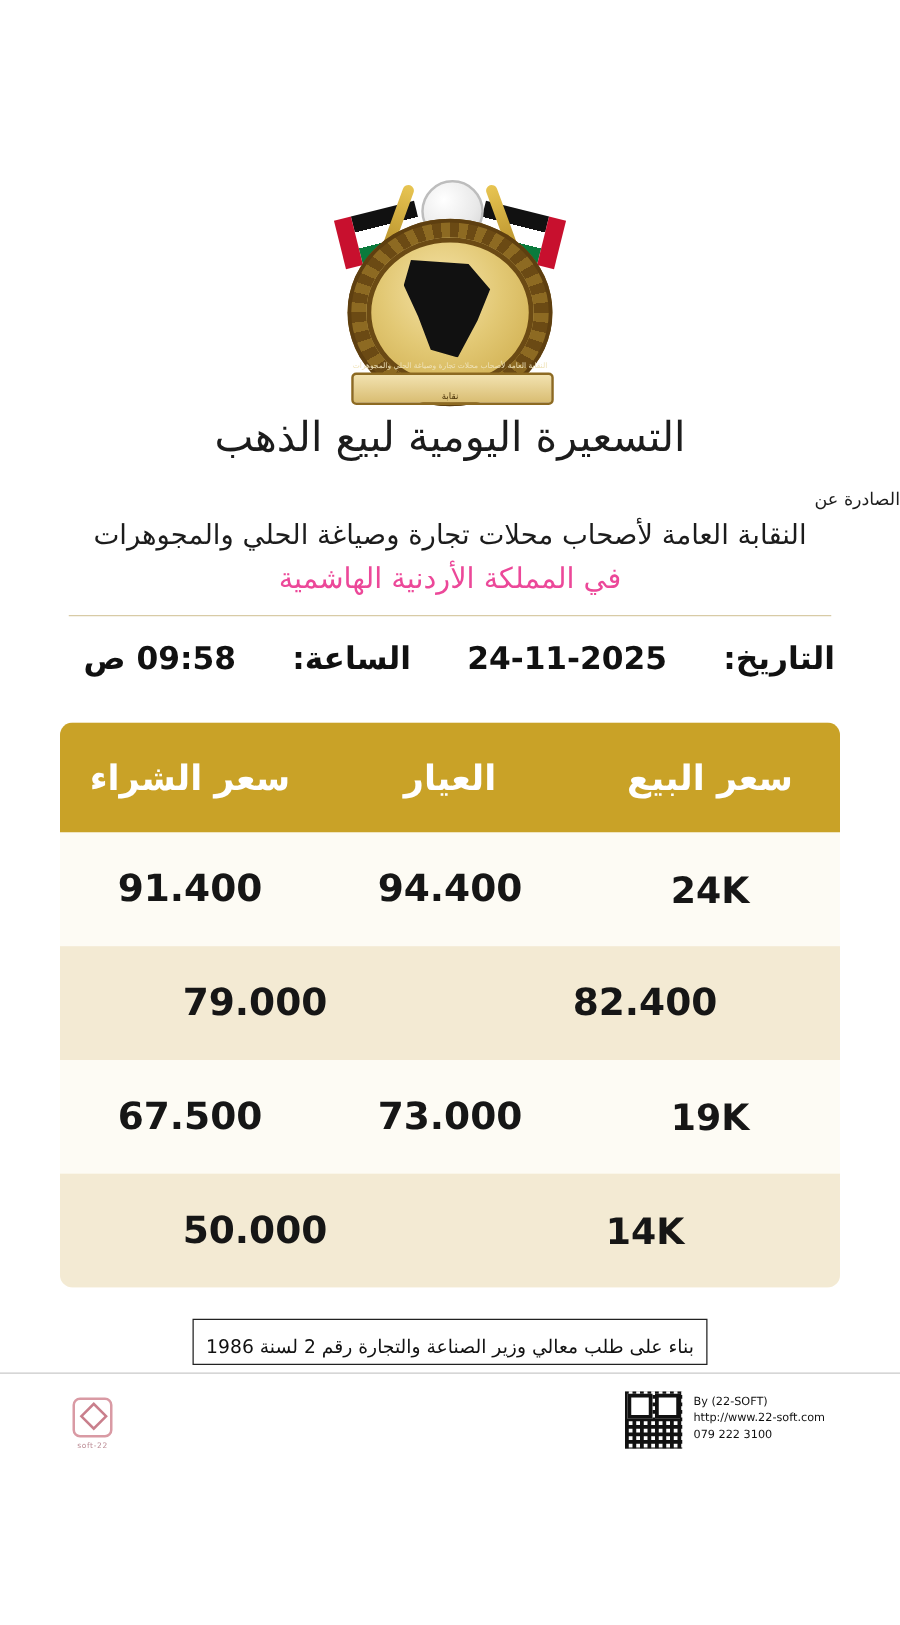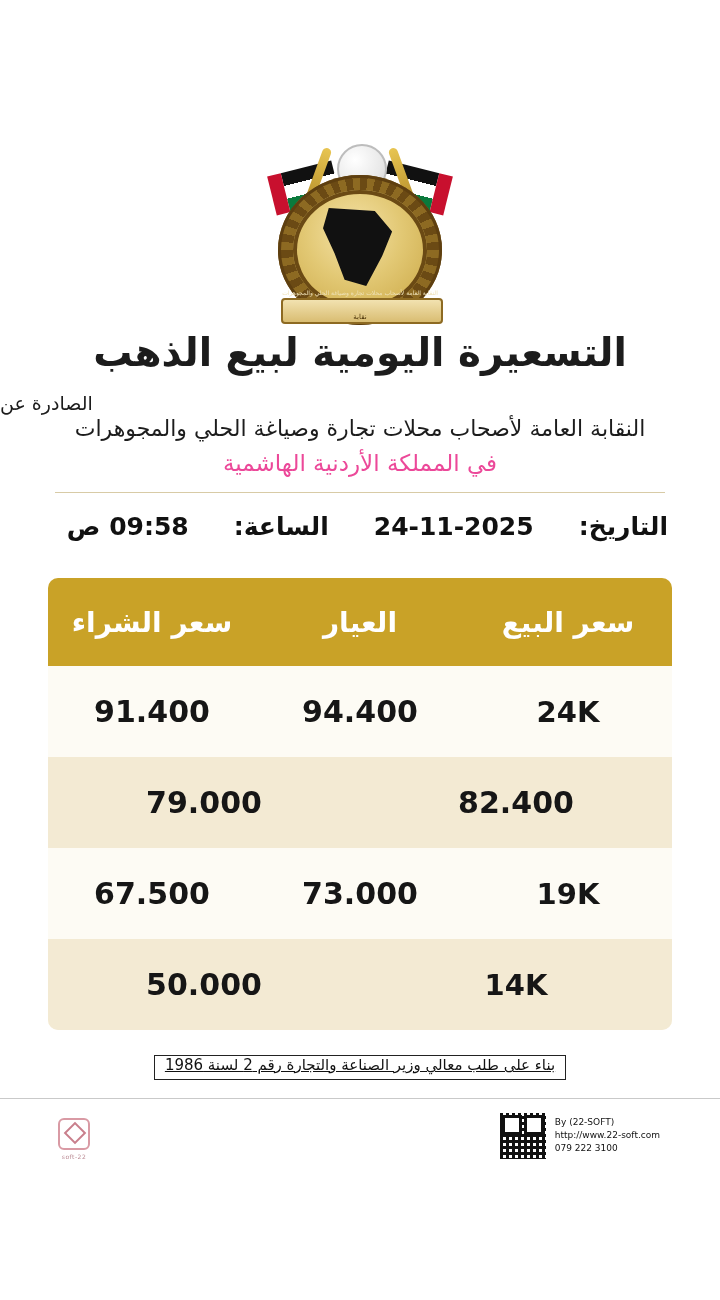--- a/index.html
+++ b/index.html
@@ -127,30 +127,30 @@
     line-height: 1.25;
   }
 
   
   .title {
     position: absolute;
     top: 330px;
     left: 0;
     right: 0;
     text-align: center;
-    font-size: 39px;
-    font-weight: bold;
+    font-size: 33px;
+    font-weight: normal;
     color: #1c1c1c;
   }
   .subtitle-1 {
     position: absolute;
     top: 392px;
     left: 0; right: 0;
-    text-align: left;
-    font-size: 19px;
+    text-align: right;
+    font-size: 14px;
     color: #1c1c1c;
   }
   .subtitle-2 {
     position: absolute;
     top: 416px;
     left: 0; right: 0;
     text-align: center;
     font-size: 22px;
     color: #1c1c1c;
   }
@@ -230,24 +230,23 @@
   
   .footnote {
     position: absolute;
     top: 1055px;
     left: 0; right: 0;
     display: flex;
     justify-content: center;
   }
   .footnote .box {
     border: 1px solid #222222;
-    padding: 0 10px 5px 10px;
+    padding: 12px 10px 5px 10px;
     font-size: 15px;
     color: #111111;
-    text-decoration: underline;
   }
   .hr-bottom {
     position: absolute;
     top: 1098px;
     left: 0;
     width: 720px;
     height: 1px;
     background: #c9c9c9;
   }
 

